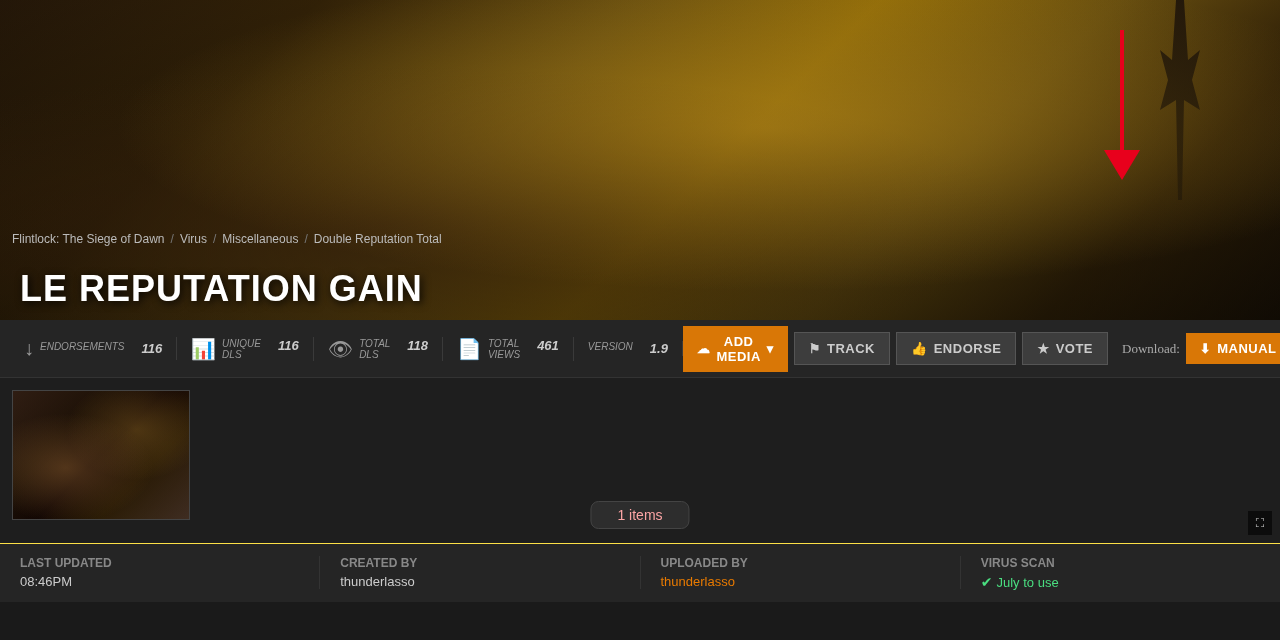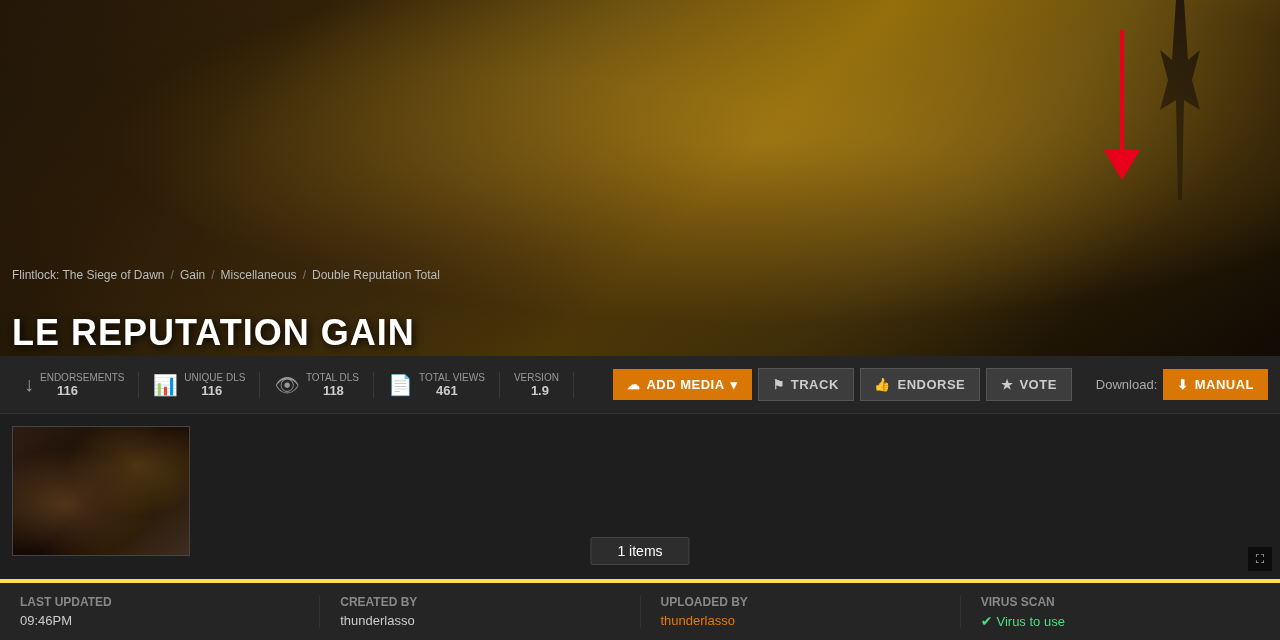--- a/index.html
+++ b/index.html
@@ -9,21 +9,21 @@
       overflow: hidden;
       background: #1a1a1a;
       font-family: 'Segoe UI', Arial, sans-serif;
       color: #ccc;
     }
 
     
     .hero {
       position: relative;
       width: 100%;
-      height: 356px;
+      height: 320px;
       overflow: hidden;
       background: linear-gradient(135deg, #2a1a0a 0%, #3d2808 20%, #8b6914 40%, #c4920a 55%, #8b6914 70%, #3d2808 85%, #1a1005 100%);
     }
 
     .hero-bg {
       position: absolute;
       inset: 0;
       background:
         radial-gradient(ellipse at 60% 40%, rgba(200,150,30,0.5) 0%, transparent 60%),
         radial-gradient(ellipse at 30% 70%, rgba(50,30,10,0.8) 0%, transparent 50%),
@@ -82,23 +82,23 @@
       text-decoration: none;
     }
 
     .breadcrumb-sep {
       color: #777;
     }
 
     
     .page-title {
       position: absolute;
-      bottom: 2px;
+      bottom: 10px;
       left: 0;
-      padding: 0 12px;
+      padding: 0 20px;
       font-size: 36px;
       font-weight: 700;
       color: #fff;
       text-transform: uppercase;
       letter-spacing: 1px;
       text-shadow: 2px 2px 8px rgba(0,0,0,0.9);
     }
 
     
     .stats-bar {
@@ -127,21 +127,22 @@
       border-right: 1px solid #3a3a3a;
     }
 
     .stat-icon {
       color: #999;
       font-size: 20px;
     }
 
     .stat-info {
       display: flex;
-      flex-direction: column;
+      flex-direction: row;
+      font-style: italic;
     }
 
     .stat-label {
       font-size: 10px;
       color: #999;
       text-transform: uppercase;
     }
 
     .stat-value {
       font-size: 13px;
@@ -177,21 +178,22 @@
 
     .btn-gray {
       background: #3d3d3d;
       color: #ccc;
       border: 1px solid #555;
     }
 
     .download-label {
       font-size: 13px;
       color: #aaa;
-      margin-left: 18px;
+      margin-left: 8px;
+      font-family: Liberation Serif, serif;
     }
 
     .btn-manual {
       background: #d97706;
       color: #fff;
       font-weight: 700;
     }
 
     
     .gallery-section {
@@ -240,28 +242,28 @@
     
     .items-indicator {
       position: absolute;
       bottom: 14px;
       left: 50%;
       transform: translateX(-50%);
       background: #2d2d2d;
       border: 1px solid #444;
       padding: 5px 26px;
       font-size: 14px;
-      color: #ffffff;
-      border-radius: 2px;
+      color: #fca5a5;
+      border-radius: 8px;
     }
 
     
     .footer-bar {
       background: #252525;
-      border-top: 4px solid #fde047;
+      border-top: 1px solid #fde047;
       padding: 12px 0;
       display: flex;
       align-items: flex-start;
     }
 
     .footer-col {
       padding: 0 20px;
       border-right: 1px solid #333;
       flex: 1;
     }
@@ -309,21 +311,21 @@
   <div class="hero-tree-right"></div>
 
   <div class="red-arrow">
     <div class="arrow-shaft"></div>
     <div class="arrow-head"></div>
   </div>
 
   <div class="breadcrumb">
     <a>Flintlock: The Siege of Dawn</a>
     <span class="breadcrumb-sep">/</span>
-    <a>Gain</a>
+    <a>Virus</a>
     <span class="breadcrumb-sep">/</span>
     <a>Miscellaneous</a>
     <span class="breadcrumb-sep">/</span>
     <span>Double Reputation Total</span>
   </div>
 
   <div class="page-title">LE REPUTATION GAIN</div>
 </div>
 
 <div class="stats-bar">
@@ -409,35 +411,35 @@
   <div class="items-indicator">
     <span>1 items</span>
   </div>
 
 </div>
 
 <div class="footer-bar">
 
   <div class="footer-col">
     <div class="footer-label">Last updated</div>
-    <div class="footer-value">09:46PM</div>
+    <div class="footer-value">08:46PM</div>
   </div>
 
 
   <div class="footer-col">
     <div class="footer-label">Created by</div>
     <div class="footer-value">thunderlasso</div>
   </div>
 
   <div class="footer-col">
     <div class="footer-label">Uploaded by</div>
     <div class="footer-value-link">thunderlasso</div>
   </div>
 
   <div class="footer-col">
     <div class="footer-label">Virus scan</div>
     <div class="footer-value-safe">
       <span class="safe-icon">✔</span>
-      <span>Virus to use</span>
+      <span>July to use</span>
     </div>
   </div>
 
 </div>
 
 </body></html>

